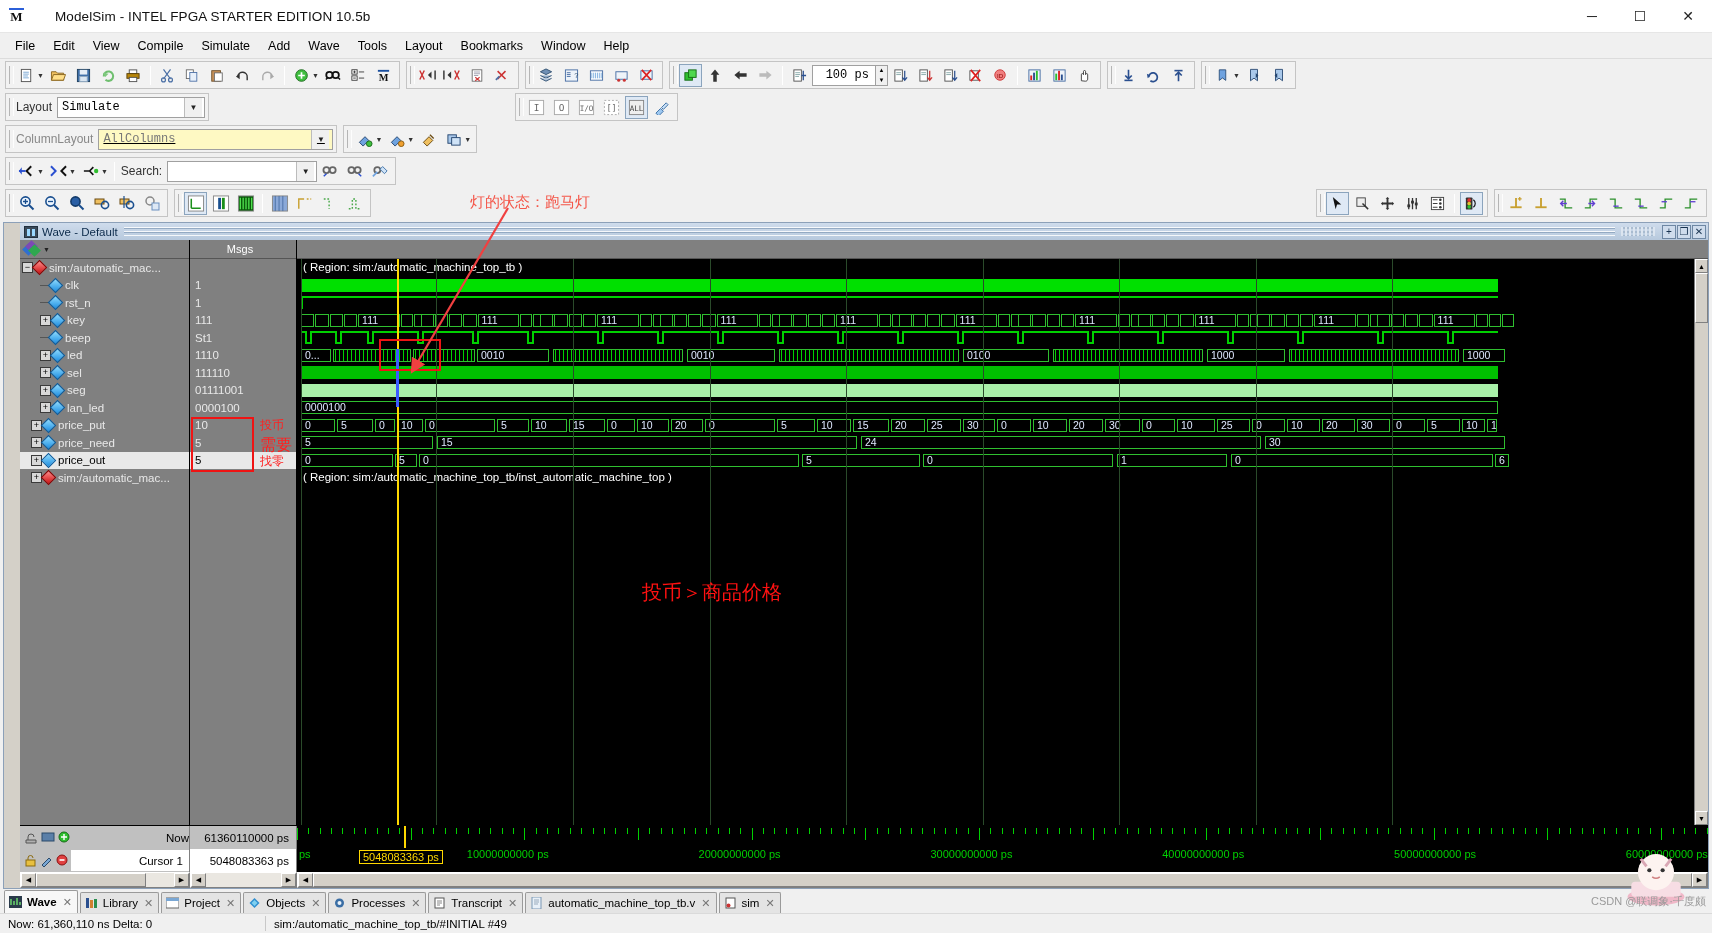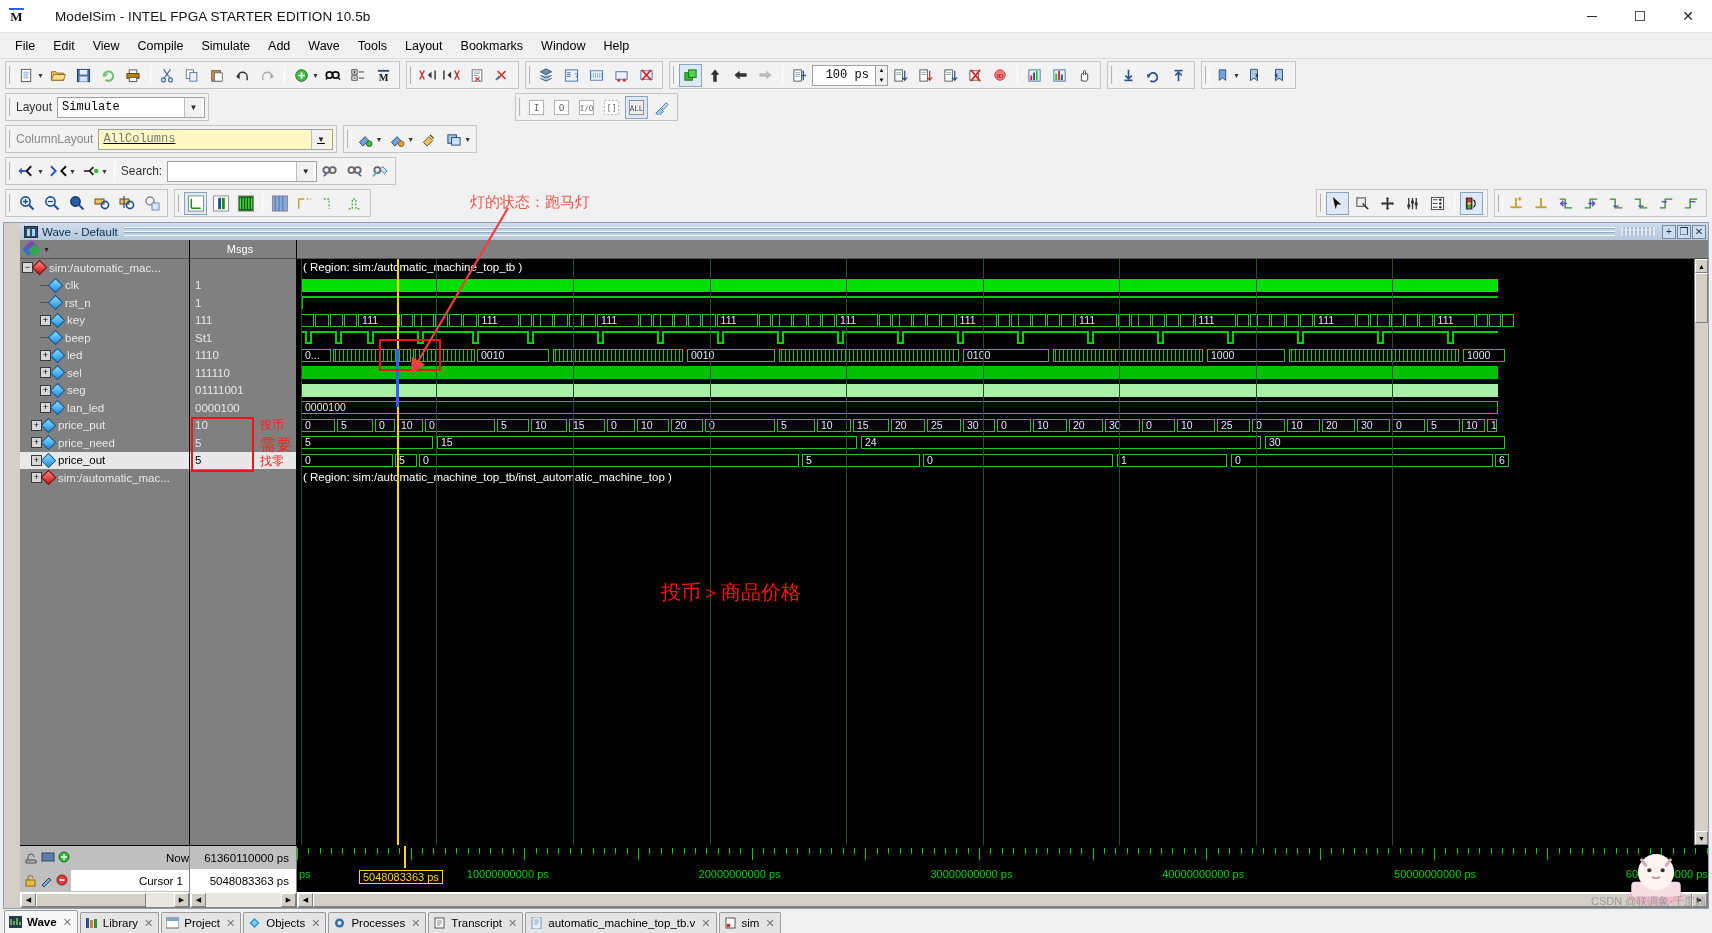--- a/index.html
+++ b/index.html
@@ -1327,21 +1327,21 @@
               <div class="gridline" style="left: 276px;"></div>
               <div class="gridline" style="left: 413px;"></div>
               <div class="gridline" style="left: 549px;"></div>
               <div class="gridline" style="left: 686px;"></div>
               <div class="gridline" style="left: 822px;"></div>
               <div class="gridline" style="left: 959px;"></div>
               <div class="gridline" style="left: 1095px;"></div>
               <div class="cursor-line" style="left: 100px;"></div>
               <div class="cursor-blue" style="left: 99px; top: 89.5px; height: 58.5px;"></div>
               <div class="redbox" style="left: 82px; top: 80px; width: 62px; height: 32px;"></div>
-              <div class="redtext" style="left: 364px; top: 320px; font-size: 20px; color: rgb(255, 17, 17);">投币＞商品价格</div>
+              <div class="redtext" style="left: 345px; top: 320px; font-size: 20px; color: rgb(255, 17, 17);">投币＞商品价格</div>
             </div>
           <div class="wave-scroll-v">
             <div class="sb-arrow">▲</div>
             <div class="sb-thumb"></div>
             <div style="flex:1"></div>
             <div class="sb-arrow">▼</div>
           </div>
         </div>
       </div>
     </div>
@@ -1607,20 +1607,25 @@
       <div class="tab">
         <span class="tabicon"><svg width="13" height="12">
             <rect x="2" y="1" width="9" height="10" fill="#fff" stroke="#555"></rect>
             <circle cx="4.5" cy="8.5" r="2" fill="#c33"></circle>
           </svg></span>
         <span>sim</span>
         <span class="tabclose">✕</span>
       </div>
     </div>
 
+  <div class="statusbar">
+    <div class="st-cell" style="width:265px">Now: 61,360,110 ns  Delta: 0</div>
+    <div class="st-sep"></div>
+    <div class="st-cell">sim:/automatic_machine_top_tb/#INITIAL #49</div>
+  </div>
 
   <svg class="mascot" viewBox="0 0 80 66">
     <ellipse cx="40" cy="56" rx="30" ry="9" fill="#f0b8c8"></ellipse>
     <rect x="14" y="40" width="52" height="16" rx="4" fill="#f7dde4"></rect>
     <circle cx="40" cy="30" r="19" fill="#fdf3f0"></circle>
     <circle cx="33" cy="28" r="2.2" fill="#333"></circle>
     <circle cx="47" cy="28" r="2.2" fill="#333"></circle>
     <path d="M36 35q4 3 8 0" stroke="#d08080" stroke-width="1.6" fill="none"></path>
     <path d="M24 16l6 8M56 16l-6 8" stroke="#d9a7b4" stroke-width="3"></path>
   </svg>

